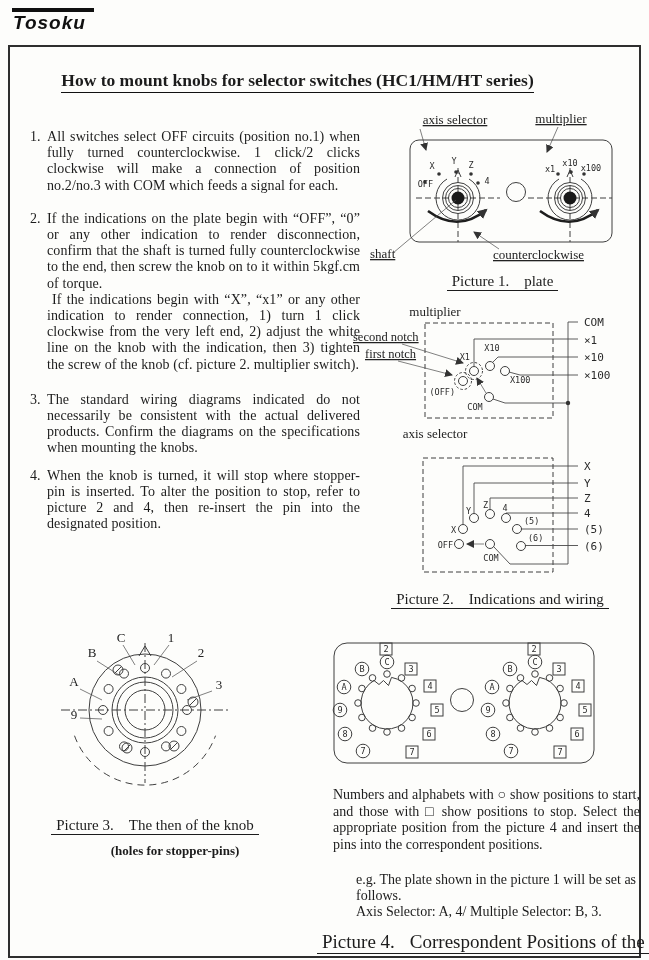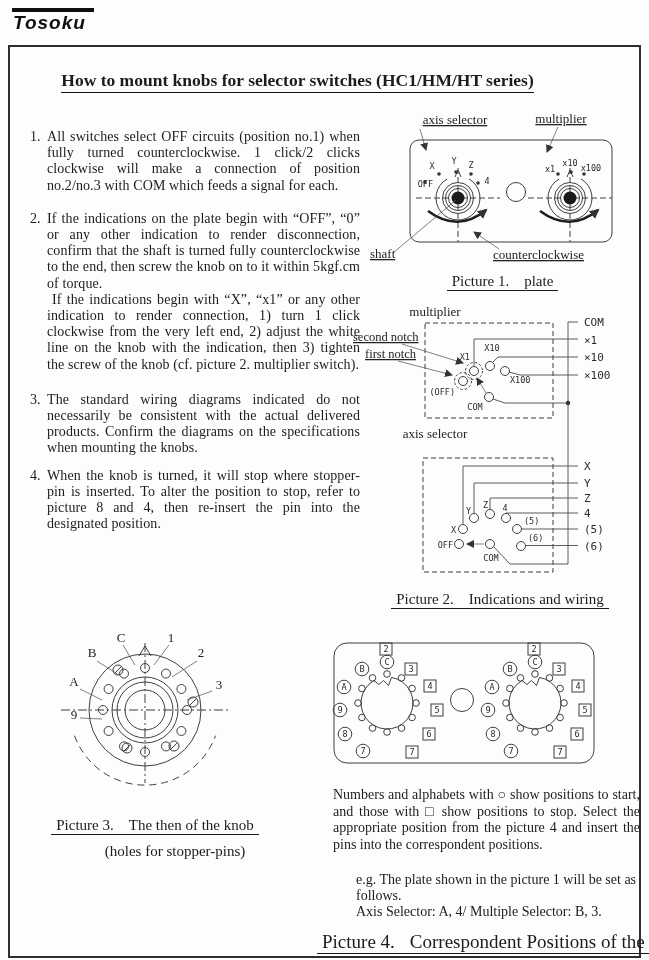--- a/index.html
+++ b/index.html
@@ -61,21 +61,21 @@
       <span class="instr-num">2.</span>
       <p>If the indications on the plate begin with “OFF”, “0” or any other indication to render disconnection, confirm that the shaft is turned fully counterclockwise to the end, then screw the knob on to it within 5kgf.cm of torque.</p>
       <p class="cont">If the indications begin with “X”, “x1” or any other indication to render connection, 1) turn 1 click clockwise from the very left end, 2) adjust the white line on the knob with the indication, then 3) tighten the screw of the knob (cf. picture 2. multiplier switch).</p>
     </div>
     <div class="instr mb3">
       <span class="instr-num">3.</span>
       <p>The standard wiring diagrams indicated do not necessarily be consistent with the actual delivered products. Confirm the diagrams on the specifications when mounting the knobs.</p>
     </div>
     <div class="instr">
       <span class="instr-num">4.</span>
-      <p>When the knob is turned, it will stop where stopper-pin is inserted. To alter the position to stop, refer to picture 8 and 4, then re-insert the pin into the designated position.</p>
+      <p>When the knob is turned, it will stop where stopper-pin is inserted. To alter the position to stop, refer to picture 2 and 4, then re-insert the pin into the designated position.</p>
     </div>
   </div>
 
   <svg class="pic" style="left:360px;top:106px;" width="285" height="160" viewBox="0 0 285 160">
     <defs>
       <marker id="ah-lg" markerUnits="userSpaceOnUse" markerWidth="11" markerHeight="11" refX="8" refY="5" orient="auto">
         <path d="M0,0 L10,5 L0,10 z" fill="#333"></path>
       </marker>
       <marker id="ah-sm" markerUnits="userSpaceOnUse" markerWidth="8" markerHeight="8" refX="7" refY="4" orient="auto">
         <path d="M0,0 L8,4 L0,8 z" fill="#333"></path>
@@ -268,21 +268,21 @@
     <text class="ann" x="39" y="63" text-anchor="middle">A</text>
     <path class="thin" d="M45,66 L67,77"></path>
     <text class="ann" x="184" y="66" text-anchor="middle">3</text>
     <path class="thin" d="M177,68 L152,77"></path>
     <text class="ann" x="39" y="96" text-anchor="middle">9</text>
     <path class="thin" d="M45,95 L67,96"></path>
   </svg>
   <div class="pic-caption" style="left:35px;top:817px;width:240px;">
     <span class="cap-u"><span>Picture 3.</span><span class="cap-gap"></span><span>The then of the knob</span></span>
   </div>
-  <div class="pic-caption" style="left:55px;top:843px;width:240px;font-size:15px;">
+  <div class="pic-caption" style="left:55px;top:843px;width:240px;font-size:13px;font-weight:bold;">
     <span>(holes for stopper-pins)</span>
   </div>
 
   <svg class="pic" style="left:332px;top:641px;" width="266" height="126" viewBox="0 0 266 126">
     <rect class="st" x="2" y="2" width="260" height="120" rx="13"></rect>
     <circle class="st" cx="130" cy="59" r="11.5"></circle>
     <g>
       <g transform="translate(55,62)">
         <path class="st" stroke-width="0.9" d="M-13,-22.5 A26,26 0 1 0 4.5,-25.6 L1.5,-17.5 L-3.5,-22.5 L-8,-18.5 Z"></path>
         <g class="st" stroke-width="0.8">

